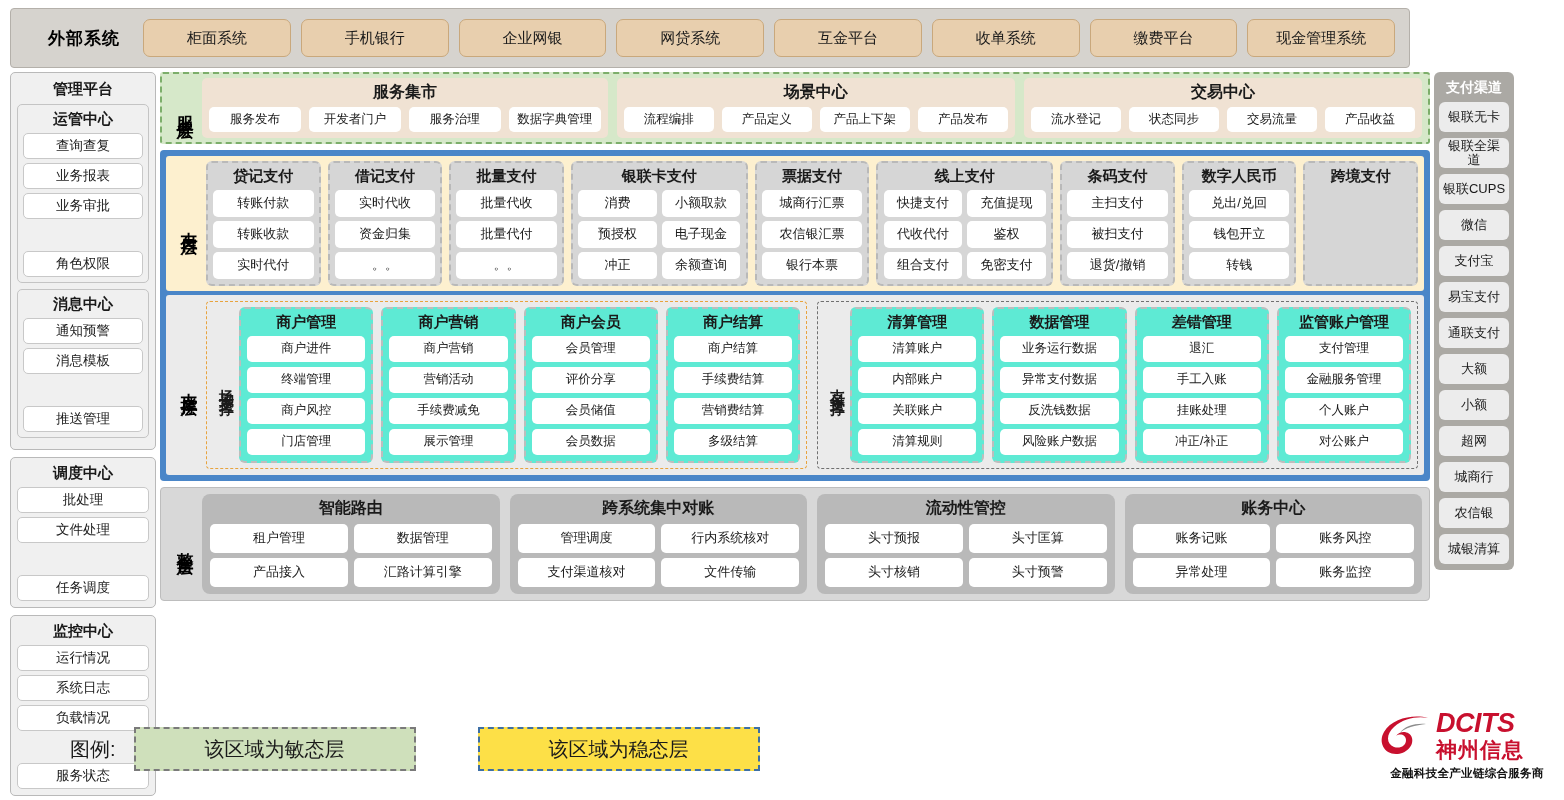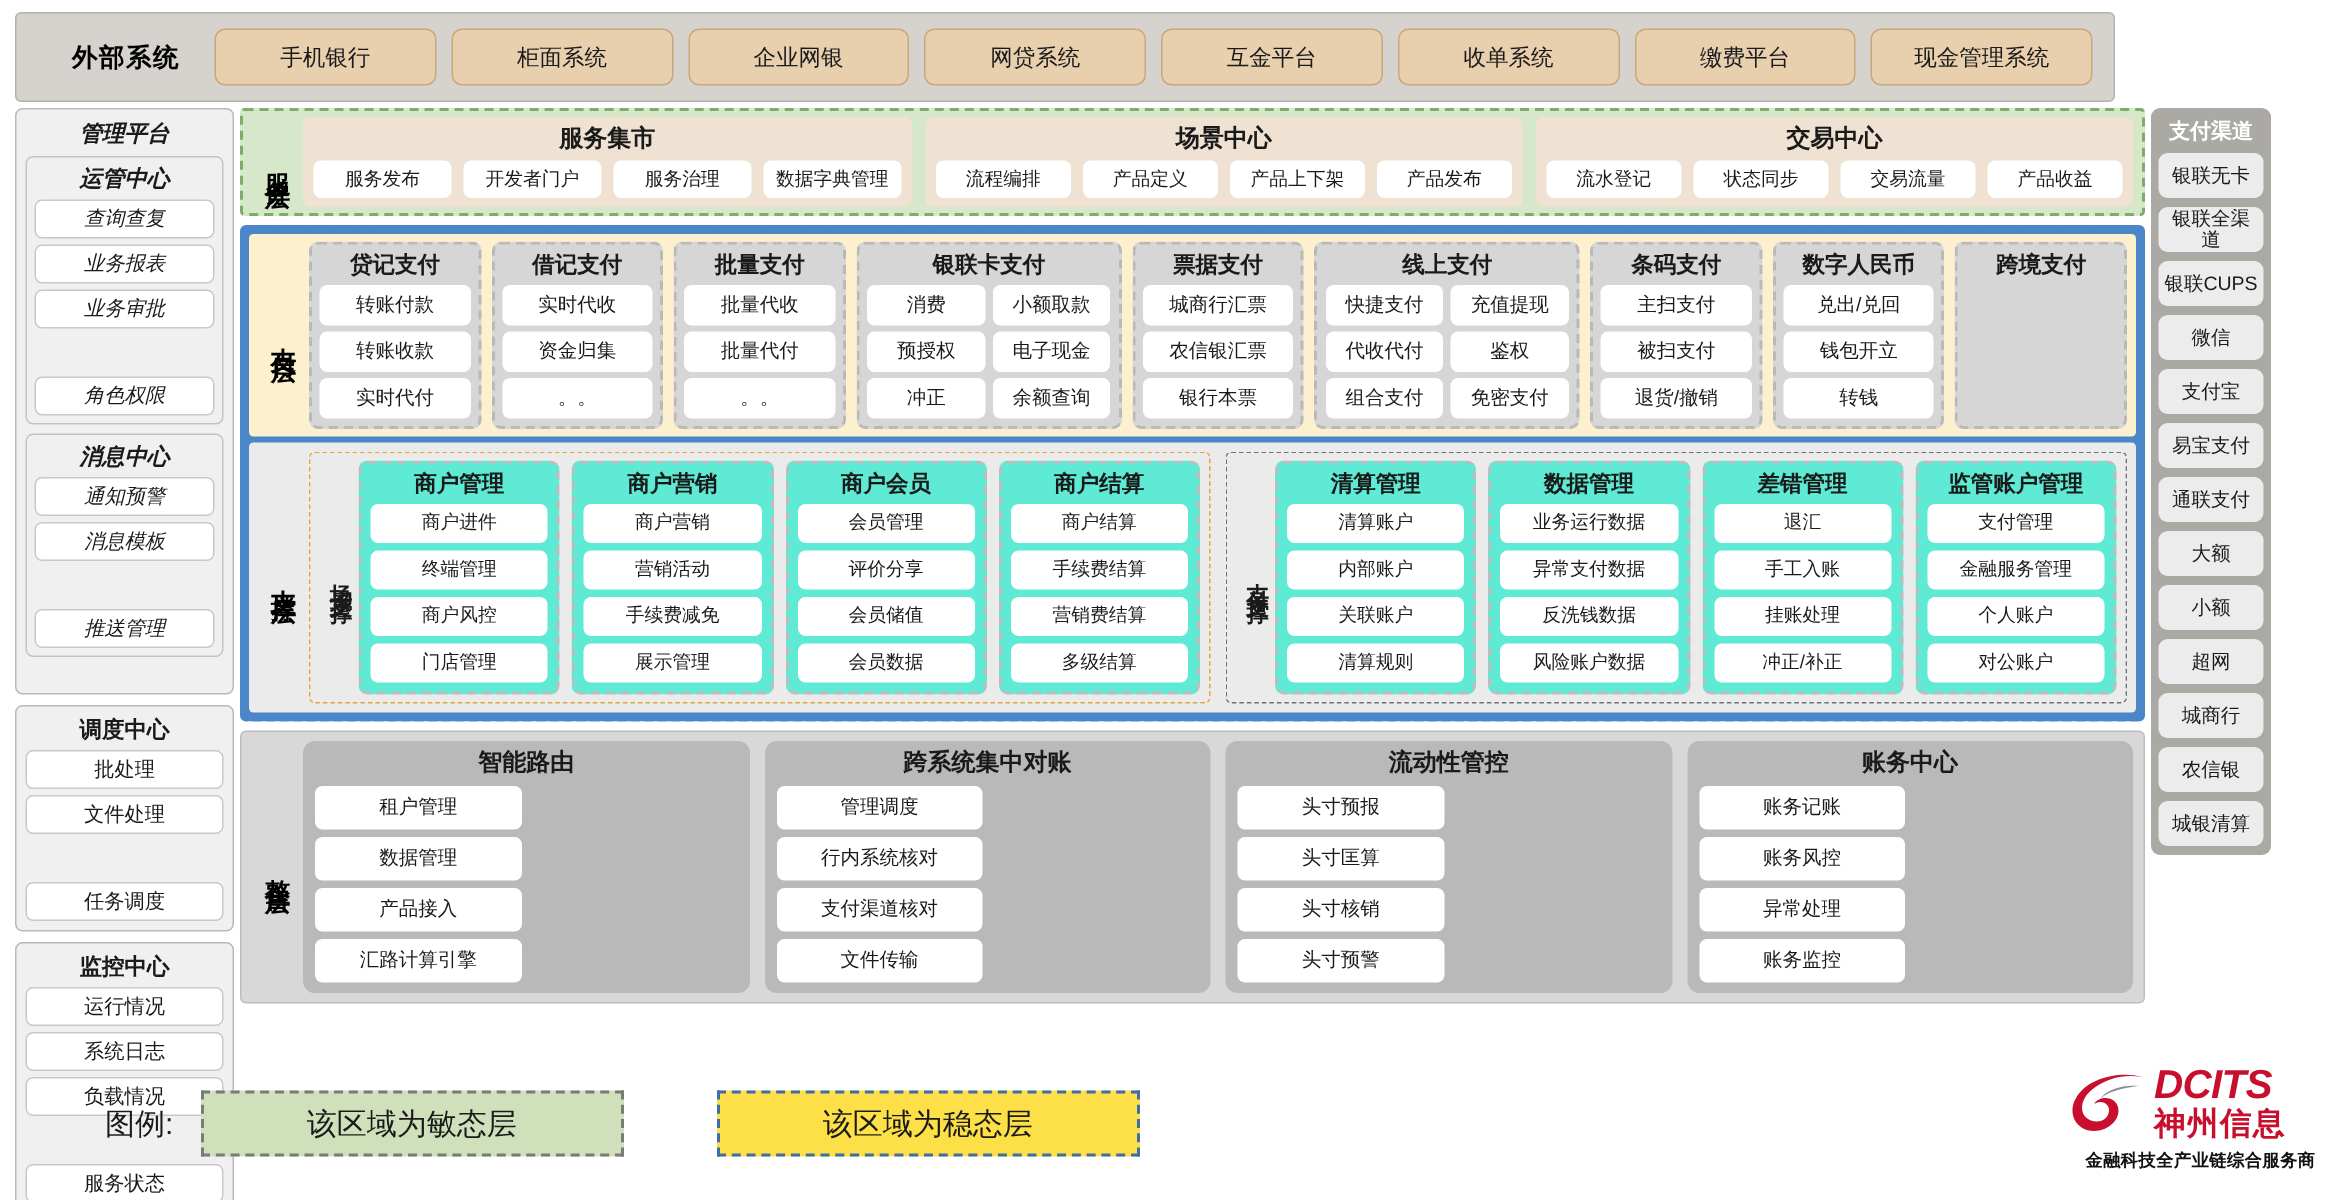--- a/index.html
+++ b/index.html
@@ -47,22 +47,21 @@
     border:1px solid #c9a87c;
     border-radius:7px;
     display:flex; align-items:center; justify-content:center;
     font-size:15px; color:#1a1a1a;
   }
 
   
   .left-col{ position:absolute; left:10px; top:72px; width:146px; }
   .mgmt-panel{
     background:#f0f0f0; border:1px solid #b9b9b9; border-radius:5px;
-    padding:5px 6px 24px;
-    font-style:italic;
+    padding:5px 6px 11px;
   }
   .mgmt-title{ text-align:center; font-weight:bold; font-size:15px; margin:2px 0 5px; }
   .mgmt-group{
     background:#f0f0f0; border:1px solid #c4c4c4; border-radius:5px;
     padding:3px 5px 5px; margin-bottom:6px;
   }
   .mgmt-group:last-child{ margin-bottom:0; }
   .mgmt-group-title{ text-align:center; font-weight:bold; font-size:15px; margin:2px 0 4px; }
   .mgmt-item{ height:26px; margin-bottom:4px; font-size:13.5px; }
   .mgmt-item:last-child{ margin-bottom:0;margin-top:32px; }
@@ -172,21 +171,21 @@
     border:1px solid #bdbdbd;
     border-radius:4px;
     display:flex; align-items:stretch;
     padding:6px 7px;
   }
   .int-groups{ flex:1; display:flex; gap:10px; }
   .int-group{
     flex:1 1 0; background:#b9b9b9; border-radius:8px; padding:3px 8px 7px;
   }
   .int-group-title{ text-align:center; font-weight:bold; font-size:16px; margin:1px 0 5px; }
-  .int-items{ display:flex; flex-wrap:wrap; gap:5px 6px;flex-direction:column; }
+  .int-items{ display:flex; flex-wrap:wrap; gap:5px 6px; }
   .int-items .tile{ width:calc(50% - 3px); height:29px; border:none; background:#fff; font-size:13px; }
 
   
   .legend{ position:absolute; left:70px; top:727px; display:flex; align-items:center; gap:18px; }
   .legend-label{ font-size:20px; }
   .legend-chip{
     width:282px; height:44px; display:flex; align-items:center; justify-content:center;
     font-size:20px;
   }
   .legend-chip.agile{ background:#cfe0bb; border:2px dashed #7a7a7a; }
@@ -199,22 +198,22 @@
   .logo-dcits{ font-size:27px; font-weight:bold; color:#c8102e; letter-spacing:-0.5px; font-style:italic; }
   .logo-cn{ font-size:21px; font-weight:bold; color:#c8102e; letter-spacing:1px; margin-top:2px;}
   .logo-tag{ font-size:11.5px; font-weight:bold; color:#111; margin-top:6px; text-align:center; letter-spacing:0.3px;}
 </style>
 </head>
 <body>
 
 <div class="ext-bar">
   <div class="ext-title">外部系统</div>
   <div class="ext-items">
+    <div class="ext-item">柜面系统</div>
     <div class="ext-item">手机银行</div>
-    <div class="ext-item">柜面系统</div>
     <div class="ext-item">企业网银</div>
     <div class="ext-item">网贷系统</div>
     <div class="ext-item">互金平台</div>
     <div class="ext-item">收单系统</div>
     <div class="ext-item">缴费平台</div>
     <div class="ext-item">现金管理系统</div>
   </div>
 </div>
 
 <div class="left-col">

